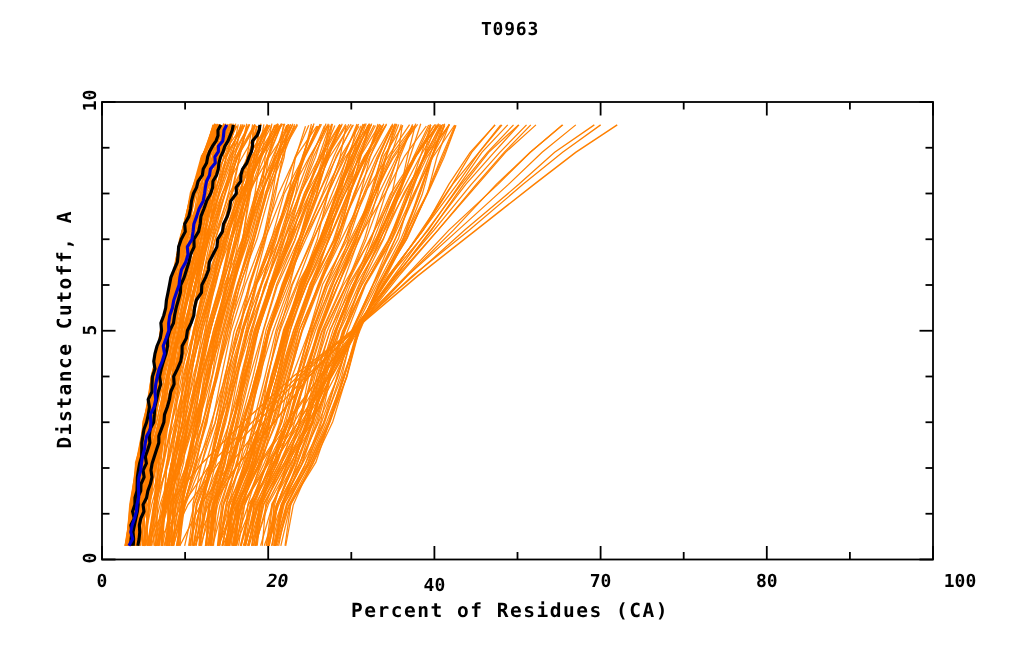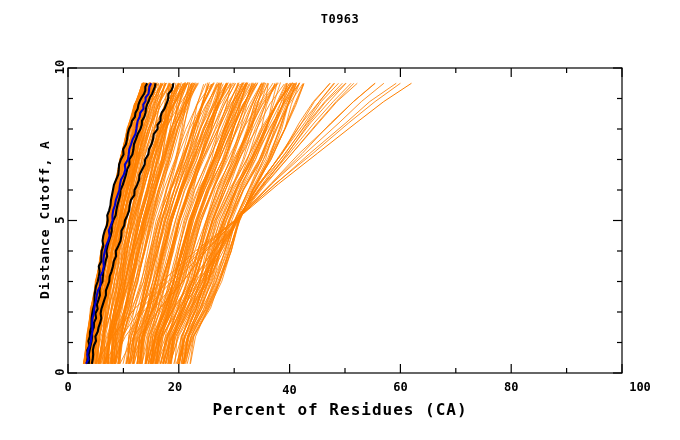--- a/index.html
+++ b/index.html
@@ -9,21 +9,21 @@
 
   #plot-title{
     position:absolute;left:0;top:12px;width:680px;text-align:center;
     font-family:"DejaVu Sans Mono","Liberation Mono",monospace;
     font-size:12px;font-weight:bold;color:#000;letter-spacing:0.5px;
   }
 
   #xlabel{
     position:absolute;left:0;top:400px;width:680px;text-align:center;
     font-family:"DejaVu Sans Mono","Liberation Mono",monospace;
-    font-size:16px;font-weight:bold;color:#000;letter-spacing:1px;
+    font-size:13px;font-weight:bold;color:#000;letter-spacing:1px;
   }
 
   #ylabel{
     position:absolute;left:-86px;top:212px;width:260px;text-align:center;
     transform:rotate(-90deg);transform-origin:center center;
     font-family:"DejaVu Sans Mono","Liberation Mono",monospace;
     font-size:13px;font-weight:bold;color:#000;letter-spacing:1px;
   }
 
   #chart-svg{position:absolute;left:0;top:0;}
@@ -373,23 +373,23 @@
         <line x1="622" y1="129" x2="617" y2="129" stroke="#000" stroke-width="1.2"></line>
         <line x1="68" y1="98.5" x2="73" y2="98.5" stroke="#000" stroke-width="1.2"></line>
         <line x1="622" y1="98.5" x2="617" y2="98.5" stroke="#000" stroke-width="1.2"></line>
         <line x1="68" y1="68" x2="77" y2="68" stroke="#000" stroke-width="1.2"></line>
         <line x1="622" y1="68" x2="613" y2="68" stroke="#000" stroke-width="1.2"></line>
       </g>
     </svg>
 
   <div id="tick-layer">
       <div class="tick-label xtick-label" style="left: 68px; top: 380px;">0</div>
-      <div class="tick-label xtick-label" style="left: 175px; top: 380px;">20</div>
+      <div class="tick-label xtick-label" style="left: 185px; top: 380px; font-style: italic;">20</div>
       <div class="tick-label xtick-label" style="left: 289.6px; top: 383px;">40</div>
-      <div class="tick-label xtick-label" style="left: 400.4px; top: 380px;">60</div>
+      <div class="tick-label xtick-label" style="left: 400.4px; top: 380px;">70</div>
       <div class="tick-label xtick-label" style="left: 511.2px; top: 380px; text-align: right;">80</div>
       <div class="tick-label xtick-label" style="left: 640px; top: 380px;">100</div>
       <div class="tick-label ytick-label" style="left: 34px; top: 365px; width: 26px;">0</div>
       <div class="tick-label ytick-label" style="left: 34px; top: 212.5px; width: 26px;">5</div>
       <div class="tick-label ytick-label" style="left: 34px; top: 60px; width: 26px;">10</div>
     </div>
 
 </div>
 
 </body></html>

